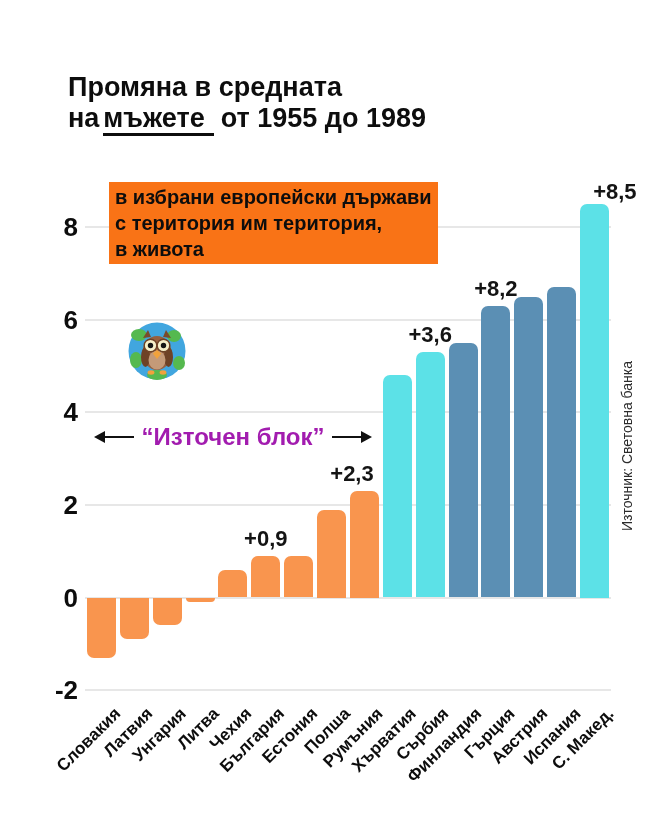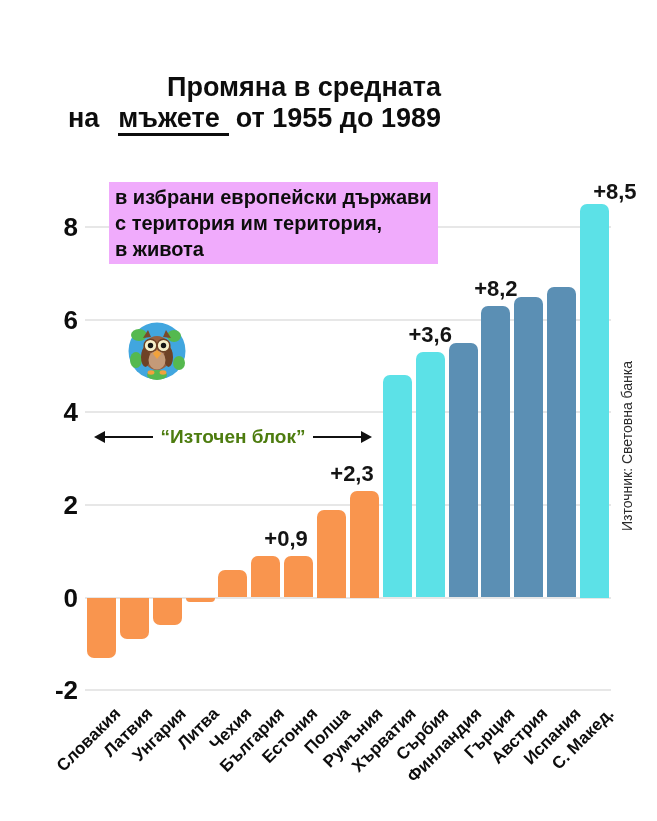--- a/index.html
+++ b/index.html
@@ -2,47 +2,47 @@
 <html><head>
 <meta charset="utf-8">
 <style>
   html,body{margin:0;padding:0;background:#fff;}
   #canvas{
     position:relative;width:657px;height:821px;background:#fff;overflow:hidden;
     font-family:"Liberation Sans",sans-serif;color:#111;
   }
   
   #title{position:absolute;left:68px;top:72px;font-size:27px;line-height:31px;font-weight:700;color:#0d0d0d;}
-  #title .t-line{white-space:nowrap;text-align:right;}
+  #title .t-line{white-space:nowrap;}
   #title .u{border-bottom:3.5px solid #0d0d0d;padding-right:9px;}
-  #title .pre{margin-right:19px;}
+  #title .pre{margin-right:4px;}
   #title .post{margin-left:7px;}
   
   #subtitle{
-    position:absolute;left:109px;top:182px;background:#f0abfc;padding:2px 6px;
+    position:absolute;left:109px;top:182px;background:#f97316;padding:2px 6px;
     font-size:20px;line-height:26px;font-weight:700;color:#0d0d0d;z-index:4;
   }
   
   .gridline{position:absolute;height:2px;background:#e7e7e7;z-index:1;}
   .ytick{position:absolute;left:0;width:78px;text-align:right;font-size:26px;line-height:26px;font-weight:700;color:#0d0d0d;z-index:2;}
   .bar{position:absolute;z-index:3;}
   .bar.pos{border-radius:7px 7px 0 0;}
   .bar.neg{border-radius:0 0 7px 7px;}
   .vlabel{position:absolute;width:84px;text-align:center;font-size:22px;line-height:24px;font-weight:600;color:#141414;z-index:5;}
   .xlabel{
     position:absolute;top:704px;white-space:nowrap;font-size:17px;font-weight:700;color:#0d0d0d;
     transform:rotate(-45deg);transform-origin:100% 0;z-index:3;
   }
   
   #annotation{position:absolute;left:94px;top:423px;width:278px;height:28px;display:flex;align-items:center;z-index:4;}
   #annotation .a-line{flex:1;height:2.5px;background:#111;}
   #annotation .a-head{width:0;height:0;border-top:6px solid transparent;border-bottom:6px solid transparent;}
   #annotation .a-head.left{border-right:11px solid #111;}
   #annotation .a-head.right{border-left:11px solid #111;}
-  #annotation .a-text{padding:0 8px;font-size:19px;font-weight:600;white-space:nowrap;color:#4d7c0f;}
+  #annotation .a-text{padding:0 8px;font-size:24px;font-weight:600;white-space:nowrap;color:#a21caf;}
   
   #source{
     position:absolute;left:627px;top:446px;transform:translate(-50%,-50%) rotate(-90deg);
     white-space:nowrap;font-size:14px;color:#2b2b2b;z-index:2;
   }
   
   #logo{position:absolute;left:128px;top:322px;width:58px;height:58px;z-index:4;}
 </style>
 </head>
 <body>
@@ -66,21 +66,21 @@
       <div class="xlabel" style="right: 546.6px;">Словакия</div>
       <div class="bar neg" style="left: 119.8px; top: 597.5px; width: 29px; height: 41.7px; background: rgb(249, 149, 78);"></div>
       <div class="xlabel" style="right: 513.7px;">Латвия</div>
       <div class="bar neg" style="left: 152.7px; top: 597.5px; width: 29px; height: 27.8px; background: rgb(249, 149, 78);"></div>
       <div class="xlabel" style="right: 480.8px;">Унгария</div>
       <div class="bar neg" style="left: 185.6px; top: 597.5px; width: 29px; height: 4.6px; background: rgb(249, 149, 78);"></div>
       <div class="xlabel" style="right: 447.9px;">Литва</div>
       <div class="bar pos" style="left: 218.4px; top: 569.7px; width: 29px; height: 27.8px; background: rgb(249, 149, 78);"></div>
       <div class="xlabel" style="right: 415.1px;">Чехия</div>
       <div class="bar pos" style="left: 251.3px; top: 555.8px; width: 29px; height: 41.7px; background: rgb(249, 149, 78);"></div>
-      <div class="vlabel" style="left: 223.8px; top: 526.8px; text-align: right;">+0,9</div>
+      <div class="vlabel" style="left: 223.8px; top: 526.8px;">+0,9</div>
       <div class="xlabel" style="right: 382.2px;">България</div>
       <div class="bar pos" style="left: 284.2px; top: 555.8px; width: 29px; height: 41.7px; background: rgb(249, 149, 78);"></div>
       <div class="xlabel" style="right: 349.3px;">Естония</div>
       <div class="bar pos" style="left: 317.1px; top: 509.5px; width: 29px; height: 88px; background: rgb(249, 149, 78);"></div>
       <div class="xlabel" style="right: 316.4px;">Полша</div>
       <div class="bar pos" style="left: 349.9px; top: 491px; width: 29px; height: 106.5px; background: rgb(249, 149, 78);"></div>
       <div class="vlabel" style="left: 310px; top: 462px;">+2,3</div>
       <div class="xlabel" style="right: 283.6px;">Румъния</div>
       <div class="bar pos" style="left: 382.8px; top: 375.3px; width: 29px; height: 222.2px; background: rgb(92, 225, 231);"></div>
       <div class="xlabel" style="right: 250.7px;">Хърватия</div>

